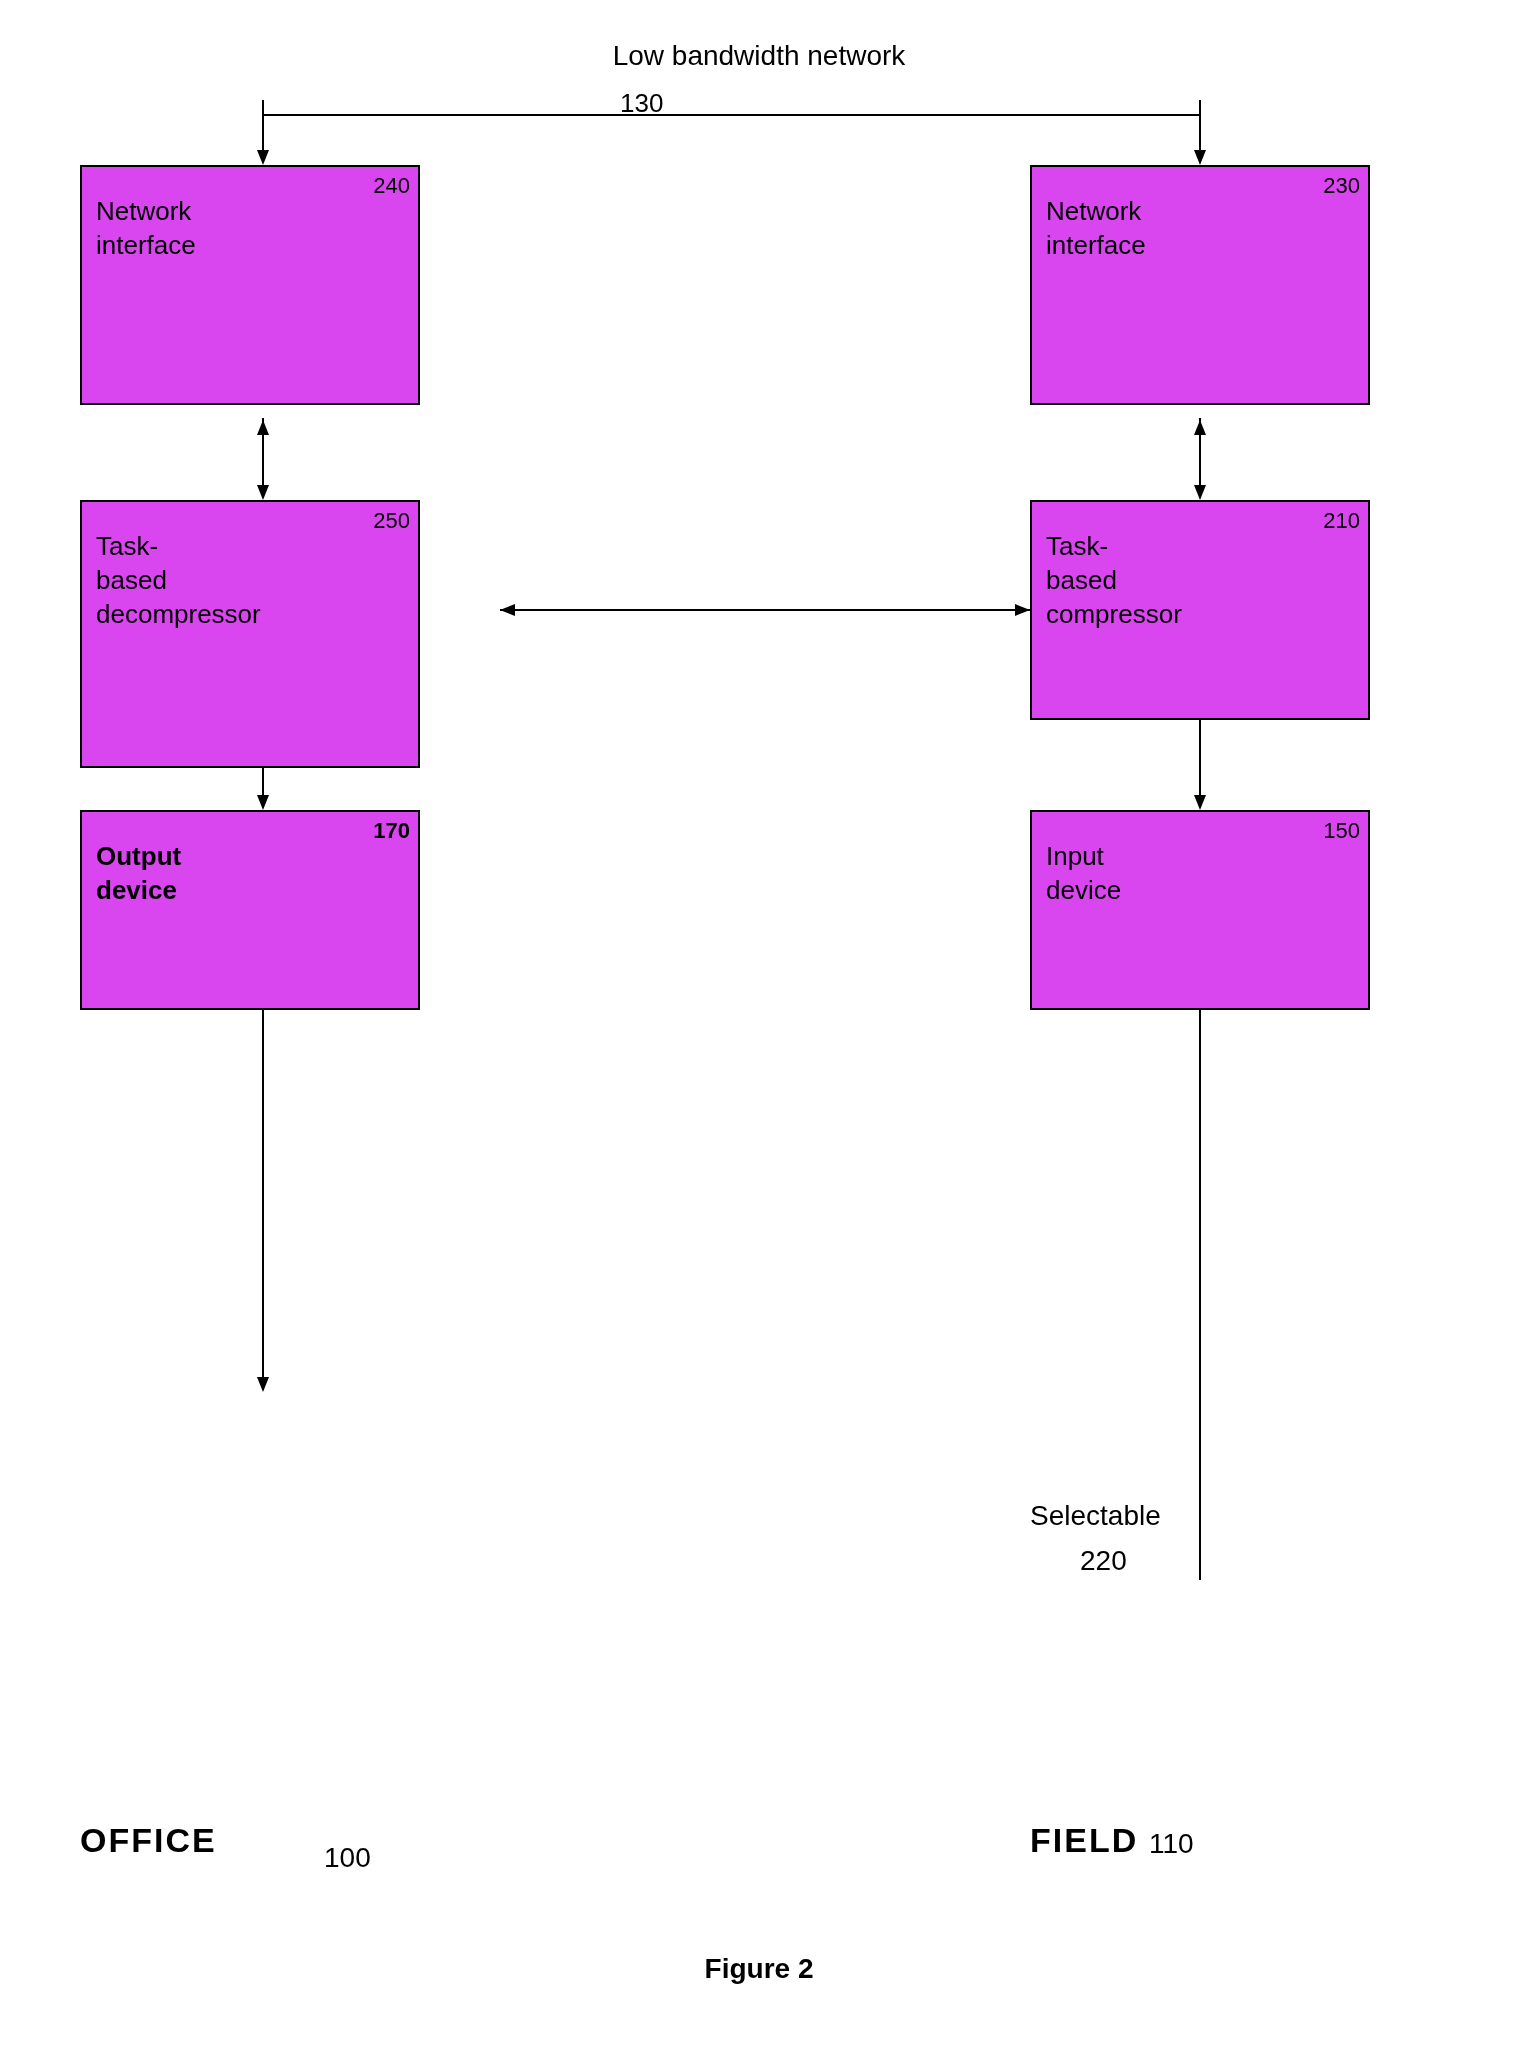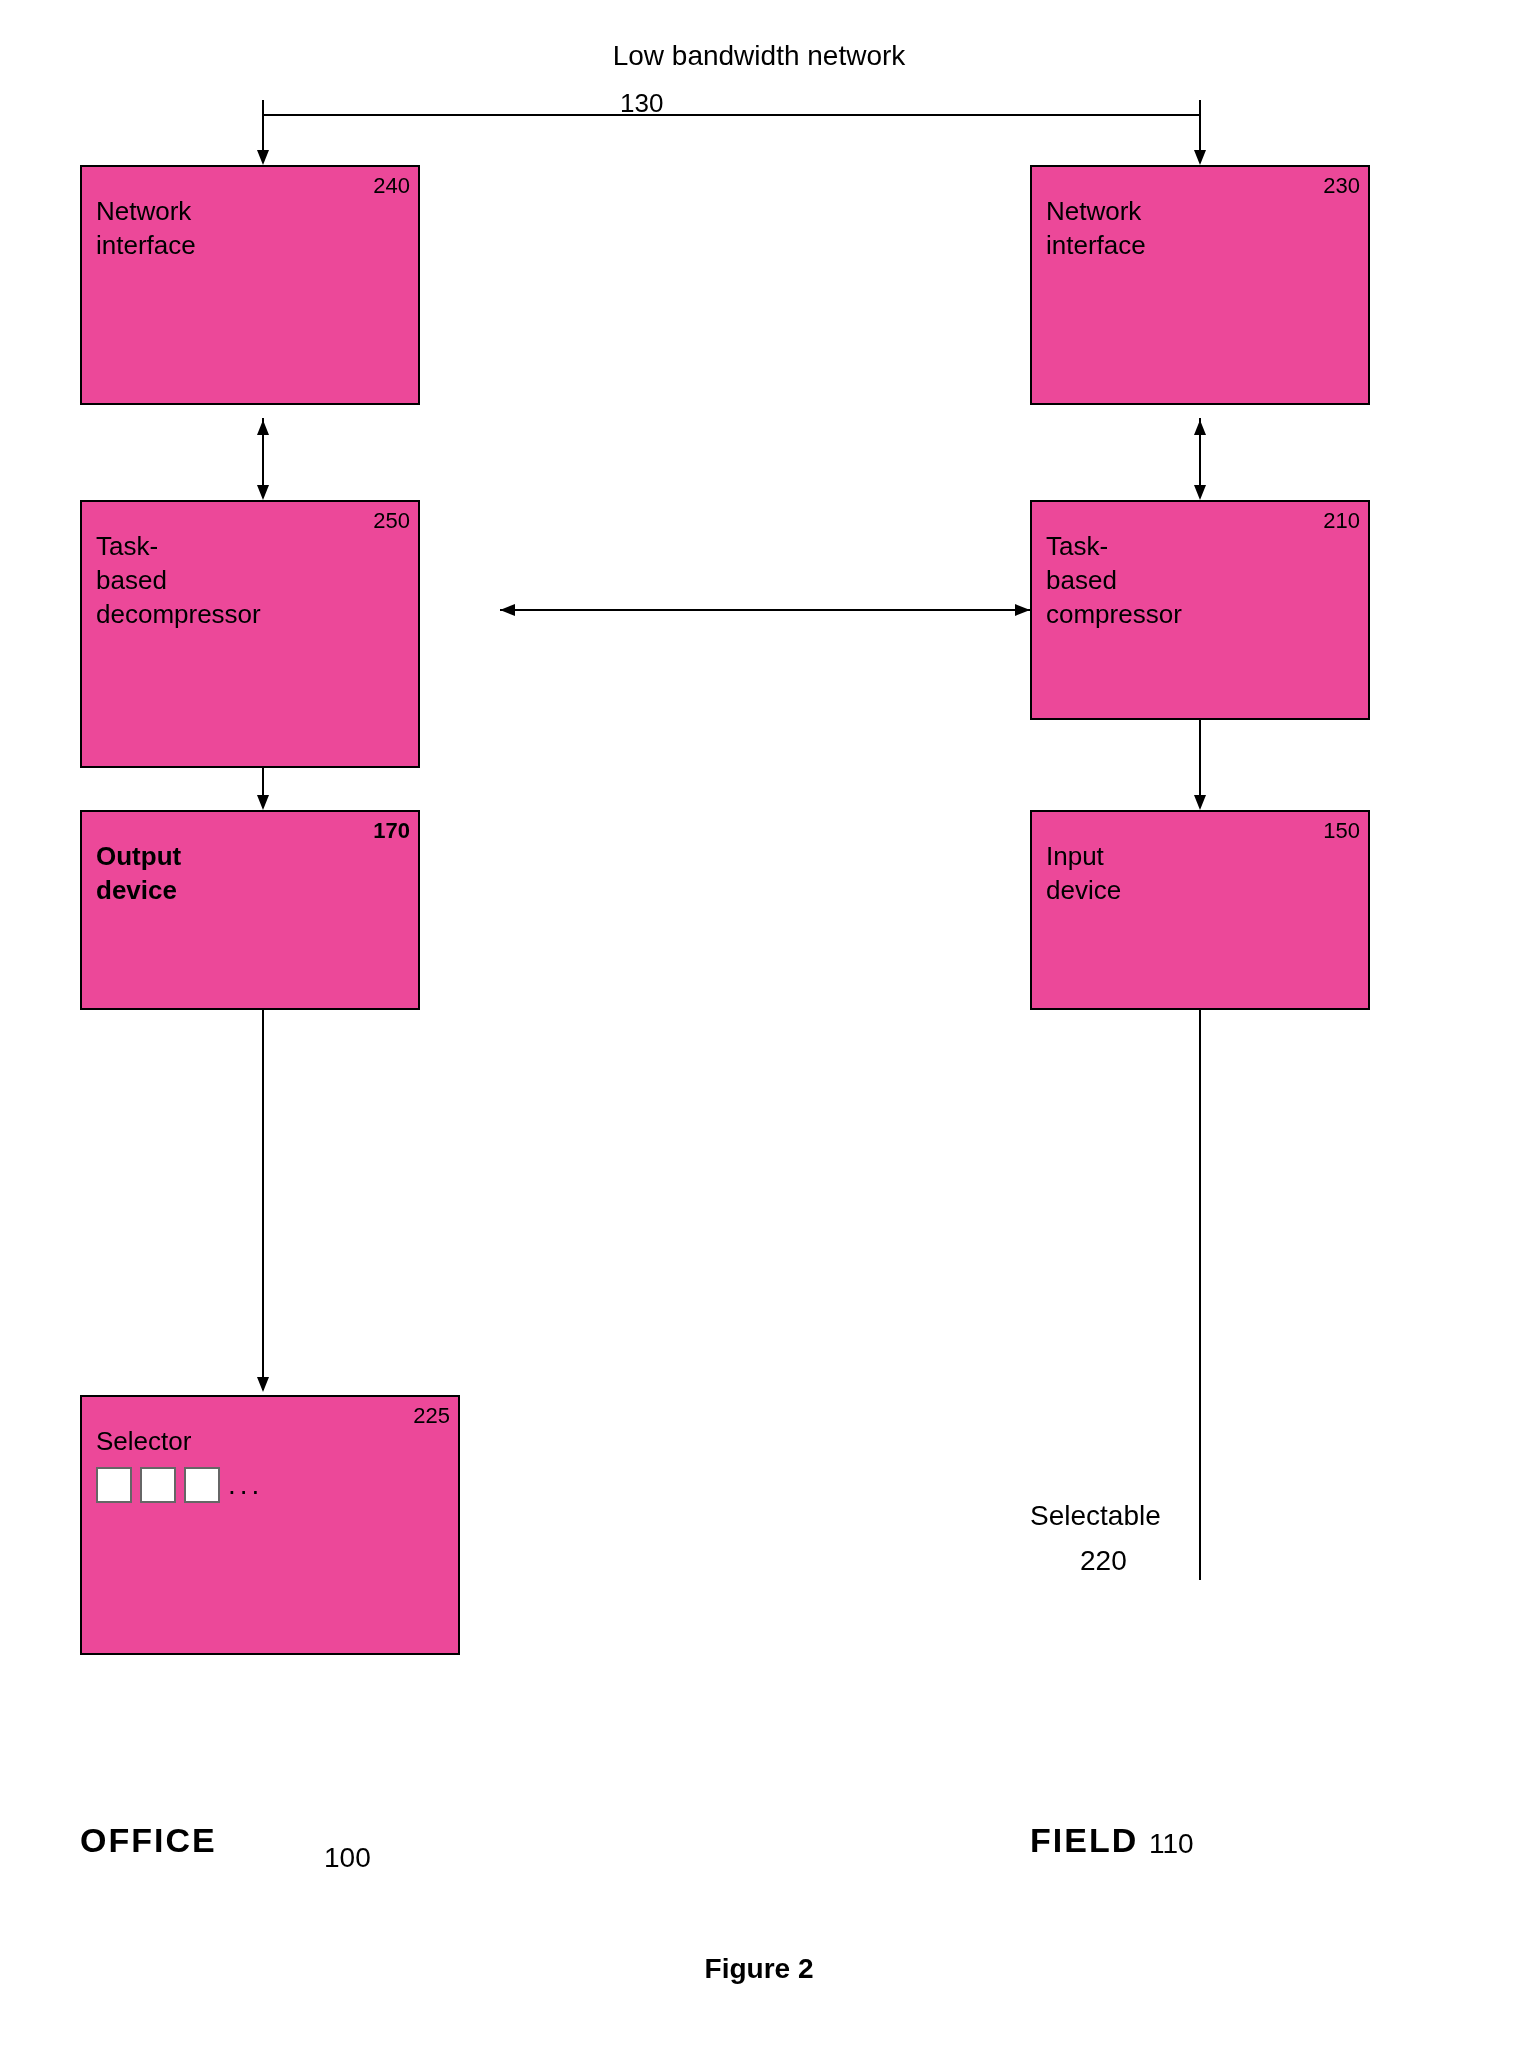--- a/index.html
+++ b/index.html
@@ -24,21 +24,21 @@
       left: 50%;
       transform: translateX(-50%);
       font-size: 28px;
       font-weight: normal;
       white-space: nowrap;
     }
 
     .box {
       position: absolute;
       border: 2px solid #000;
-      background: #ec4899;
+      background: #d946ef;
       display: flex;
       flex-direction: column;
       align-items: flex-start;
       padding: 10px 14px;
     }
 
     .box-number {
       font-size: 22px;
       position: absolute;
       top: 6px;
@@ -180,30 +180,20 @@
     <span class="box-label" style="white-space:pre-line;">Output
 device</span>
   </div>
 
   <div class="box" style="left:1030px; top:810px; width:340px; height:200px;">
     <span class="box-number">150</span>
     <span class="box-label" style="white-space:pre-line;">Input
 device</span>
   </div>
 
-  <div class="box" style="left:80px; top:1395px; width:380px; height:260px;">
-    <span class="box-number">225</span>
-    <span class="box-label">Selector</span>
-    <div class="selector-thumbnails">
-      <div class="thumb-box"></div>
-      <div class="thumb-box"></div>
-      <div class="thumb-box"></div>
-      <span class="dots">...</span>
-    </div>
-  </div>
 
   <div class="selectable-label" style="top:1500px; left:1030px; font-size:28px;">Selectable</div>
   <div class="selectable-label" style="top:1545px; left:1080px; font-size:28px;">220</div>
 
   <div class="region-label" style="bottom:185px; left:80px;">OFFICE</div>
   <div class="region-number" style="bottom:171px; left:280px;margin-left:44px;">100</div>
 
   <div class="region-label" style="bottom:185px; left:1030px;">FIELD</div>
   <div class="region-number" style="bottom:185px; left:1149px;">110</div>
 

